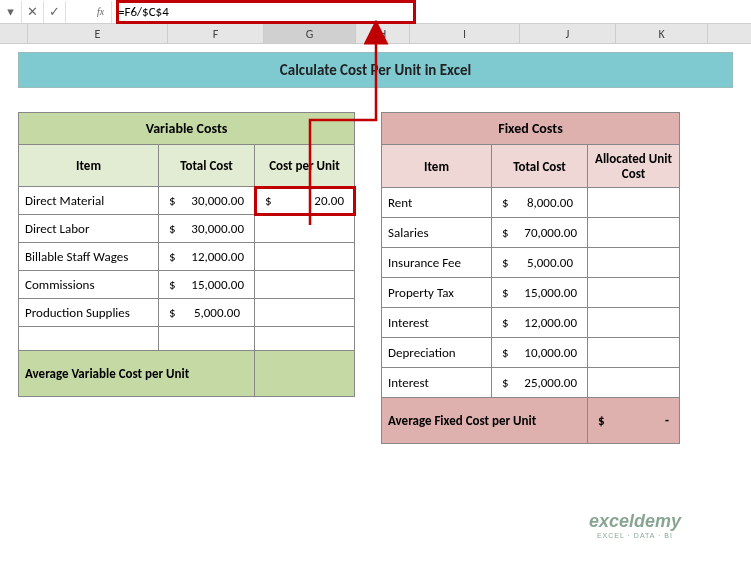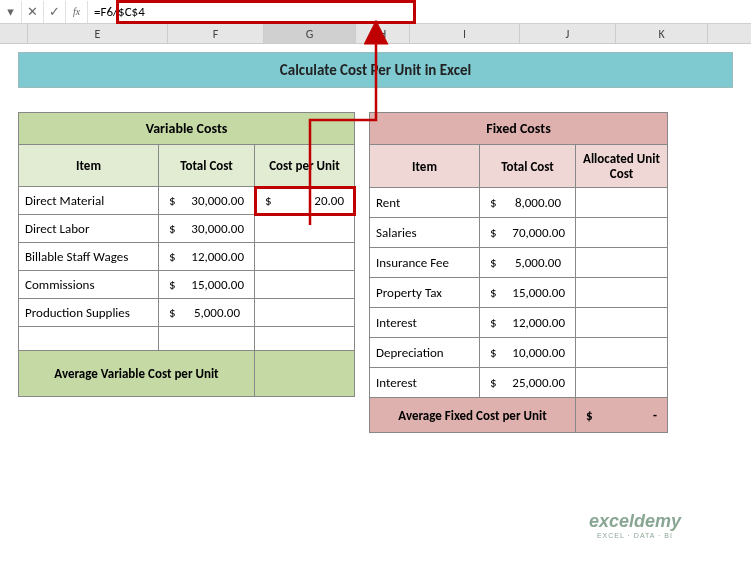--- a/index.html
+++ b/index.html
@@ -1,46 +1,46 @@
 <!DOCTYPE html>
 <html><head>
 <meta charset="utf-8">
 <style>
   * { box-sizing: border-box; margin: 0; padding: 0; }
   body { font-family: Calibri, Arial, sans-serif; font-size: 13px; background: #fff; width: 751px; height: 579px; overflow: hidden; position: relative; }
   
   .formula-bar { display: flex; align-items: center; height: 24px; border-bottom: 1px solid #d0d0d0; background: #fff; }
   .fb-btn { width: 22px; height: 22px; display: flex; align-items: center; justify-content: center; color: #666; border-right: 1px solid #e0e0e0; }
-  .fb-fx { font-style: italic; font-size: 10px; font-family: 'Times New Roman', serif; }
+  .fb-fx { font-style: italic; font-size: 10px; font-family: 'Times New Roman', serif; margin-left: 24px; }
   .fb-input { flex: 1; padding: 2px 6px; font-size: 13px; outline: none; border: none; background: transparent; position: relative; }
   .fb-highlight-box { position: absolute; border: 3px solid #c00000; left: 116px; top: 0px; width: 300px; height: 24px; pointer-events: none; z-index: 10;}
   
   .col-headers { display: flex; background: #e6e6e6; border-bottom: 1px solid #ccc; height: 20px; }
   .ch { border-right: 1px solid #ccc; text-align: center; line-height: 20px; color: #444; font-size: 12px; }
   .ch-blank { width: 28px; background:#e6e6e6; }
   .ch-E { width: 140px; } .ch-F { width: 96px; } .ch-G { width: 92px; background:#d0d0d0;} .ch-H { width: 54px; } .ch-I { width: 110px; } .ch-J { width: 96px; } .ch-K { width: 92px; }
   
   .sheet { position: relative; padding-top: 8px; }
   .title-band { margin: 0 18px 0 18px; background: #7fc9d1; text-align: center; font-weight: bold; font-size: 15px; color: #222; padding: 8px 0; border: 1px solid #9bb; }
   
-  .tables-row { display: flex; gap: 14px; padding: 24px 18px 0 18px; align-items: flex-start; }
+  .tables-row { display: flex; gap: 26px; padding: 24px 18px 0 18px; align-items: flex-start; }
   
   table { border-collapse: collapse; }
   .tbl-var th, .tbl-var td, .tbl-fix th, .tbl-fix td { border: 1px solid #888; padding: 6px 6px; }
   .tbl-var th, .tbl-fix th { font-weight: bold; text-align: center; }
   
   .tbl-var .hdr1 { background: #c5d9a5; font-size: 14px; padding:7px 0;}
   .tbl-var .hdr2 { background: #e2ecd3; height:42px;}
   .tbl-var td { height: 24px; }
-  .tbl-var .avg-row td { background: #c5d9a5; font-weight: bold; text-align: center; height:46px;}
+  .tbl-var .avg-row td { background: #c5d9a5; font-weight: bold; text-align: left; height:46px;}
   
   .tbl-fix .hdr1 { background: #deb1ae; font-size: 14px; padding:7px 0;}
   .tbl-fix .hdr2 { background: #efd7d6; height:42px;}
   .tbl-fix td { height: 30px; }
-  .tbl-fix .avg-row td { background: #deb1ae; font-weight: bold; text-align: center; height:35px;}
+  .tbl-fix .avg-row td { background: #deb1ae; font-weight: bold; height:46px;}
   
   .col-item-v { width: 140px; } .col-tc-v { width: 96px; } .col-cpu-v { width: 100px; }
   .col-item-f { width: 110px; } .col-tc-f { width: 96px; } .col-auc-f { width: 92px; }
   
   .money { display:flex; justify-content: space-between; padding:0 4px;}
   .cell-outline { outline: 3px solid #c00000; outline-offset: -2px; }
   
   .arrow-svg { position:absolute; left:0; top:0; pointer-events:none; z-index:5;}
   
   .watermark { position:absolute; right:70px; bottom:40px; opacity:0.6; text-align:center; color:#3a6a4a; font-family: Arial; }

